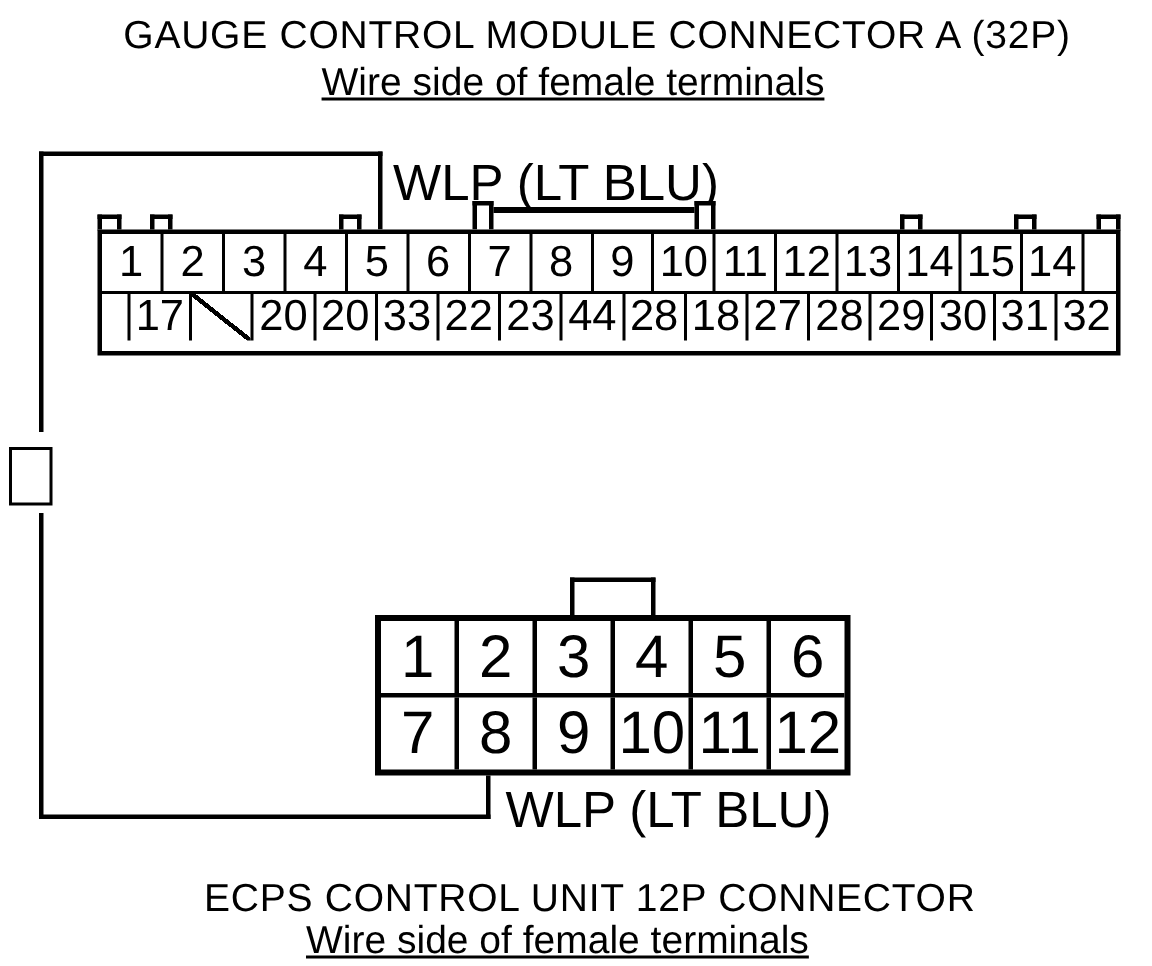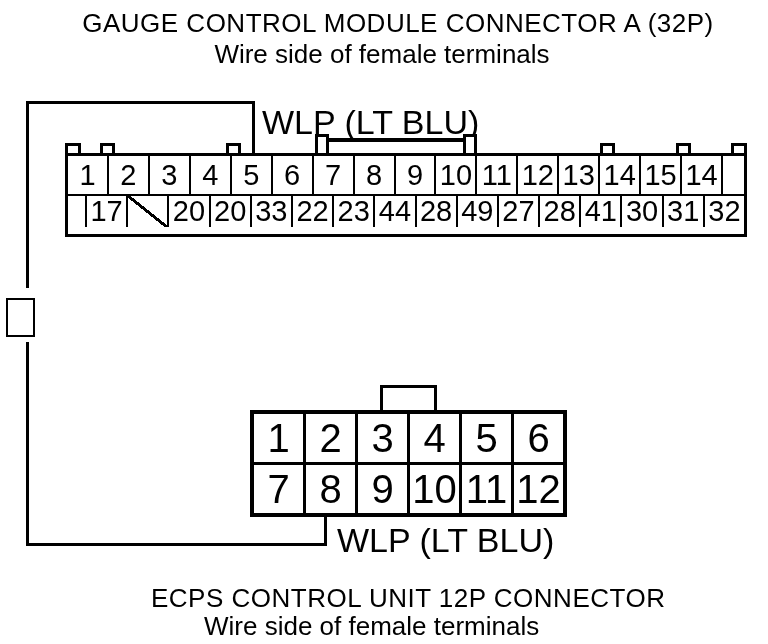--- a/index.html
+++ b/index.html
@@ -82,21 +82,21 @@
     flex: 1 1 0;
     display: flex; align-items: center; justify-content: center;
     font-size: 40px; line-height: 1;
     border-right: 3px solid #000;
     overflow: hidden;
   }
   .conn12 .cell:last-child { border-right: none; }
 
   
   .title-main { font-size: 26px; letter-spacing: 0.5px; }
-  .title-sub { font-size: 26px; }
+  .title-sub { font-size: 26px; text-decoration: underline; }
   .wire-label { font-size: 34px; }
 </style>
 </head>
 <body>
 
 <div class="canvas">
 
   <div class="txt t-center title-main" style="left:30px; top:8px; width:736px;">GAUGE CONTROL MODULE CONNECTOR A (32P)</div>
   <div class="txt t-center title-sub" style="left:14px; top:39px; width:736px;">Wire side of female terminals</div>
 
@@ -145,24 +145,24 @@
       <div class="cell filler"></div>
       <div class="cell">17</div>
       <div class="cell slash"></div>
       <div class="cell">20</div>
       <div class="cell">20</div>
       <div class="cell">33</div>
       <div class="cell">22</div>
       <div class="cell">23</div>
       <div class="cell">44</div>
       <div class="cell">28</div>
-      <div class="cell">49</div>
+      <div class="cell">18</div>
       <div class="cell">27</div>
       <div class="cell">28</div>
-      <div class="cell">41</div>
+      <div class="cell">29</div>
       <div class="cell">30</div>
       <div class="cell">31</div>
       <div class="cell">32</div>
     </div>
   </div>
 
   <div class="conn12-tab"></div>
   <div class="conn12">
     <div class="row row-top">
       <div class="cell">1</div>
@@ -175,16 +175,16 @@
     <div class="row row-bot">
       <div class="cell">7</div>
       <div class="cell">8</div>
       <div class="cell">9</div>
       <div class="cell">10</div>
       <div class="cell">11</div>
       <div class="cell">12</div>
     </div>
   </div>
 
-  <div class="txt title-main" style="left:151px; top:583px;">ECPS CONTROL UNIT 12P CONNECTOR</div>
+  <div class="txt title-main" style="left:136px; top:583px;">ECPS CONTROL UNIT 12P CONNECTOR</div>
   <div class="txt title-sub" style="left:204px; top:611px;">Wire side of female terminals</div>
 
 </div>
 
 </body></html>

